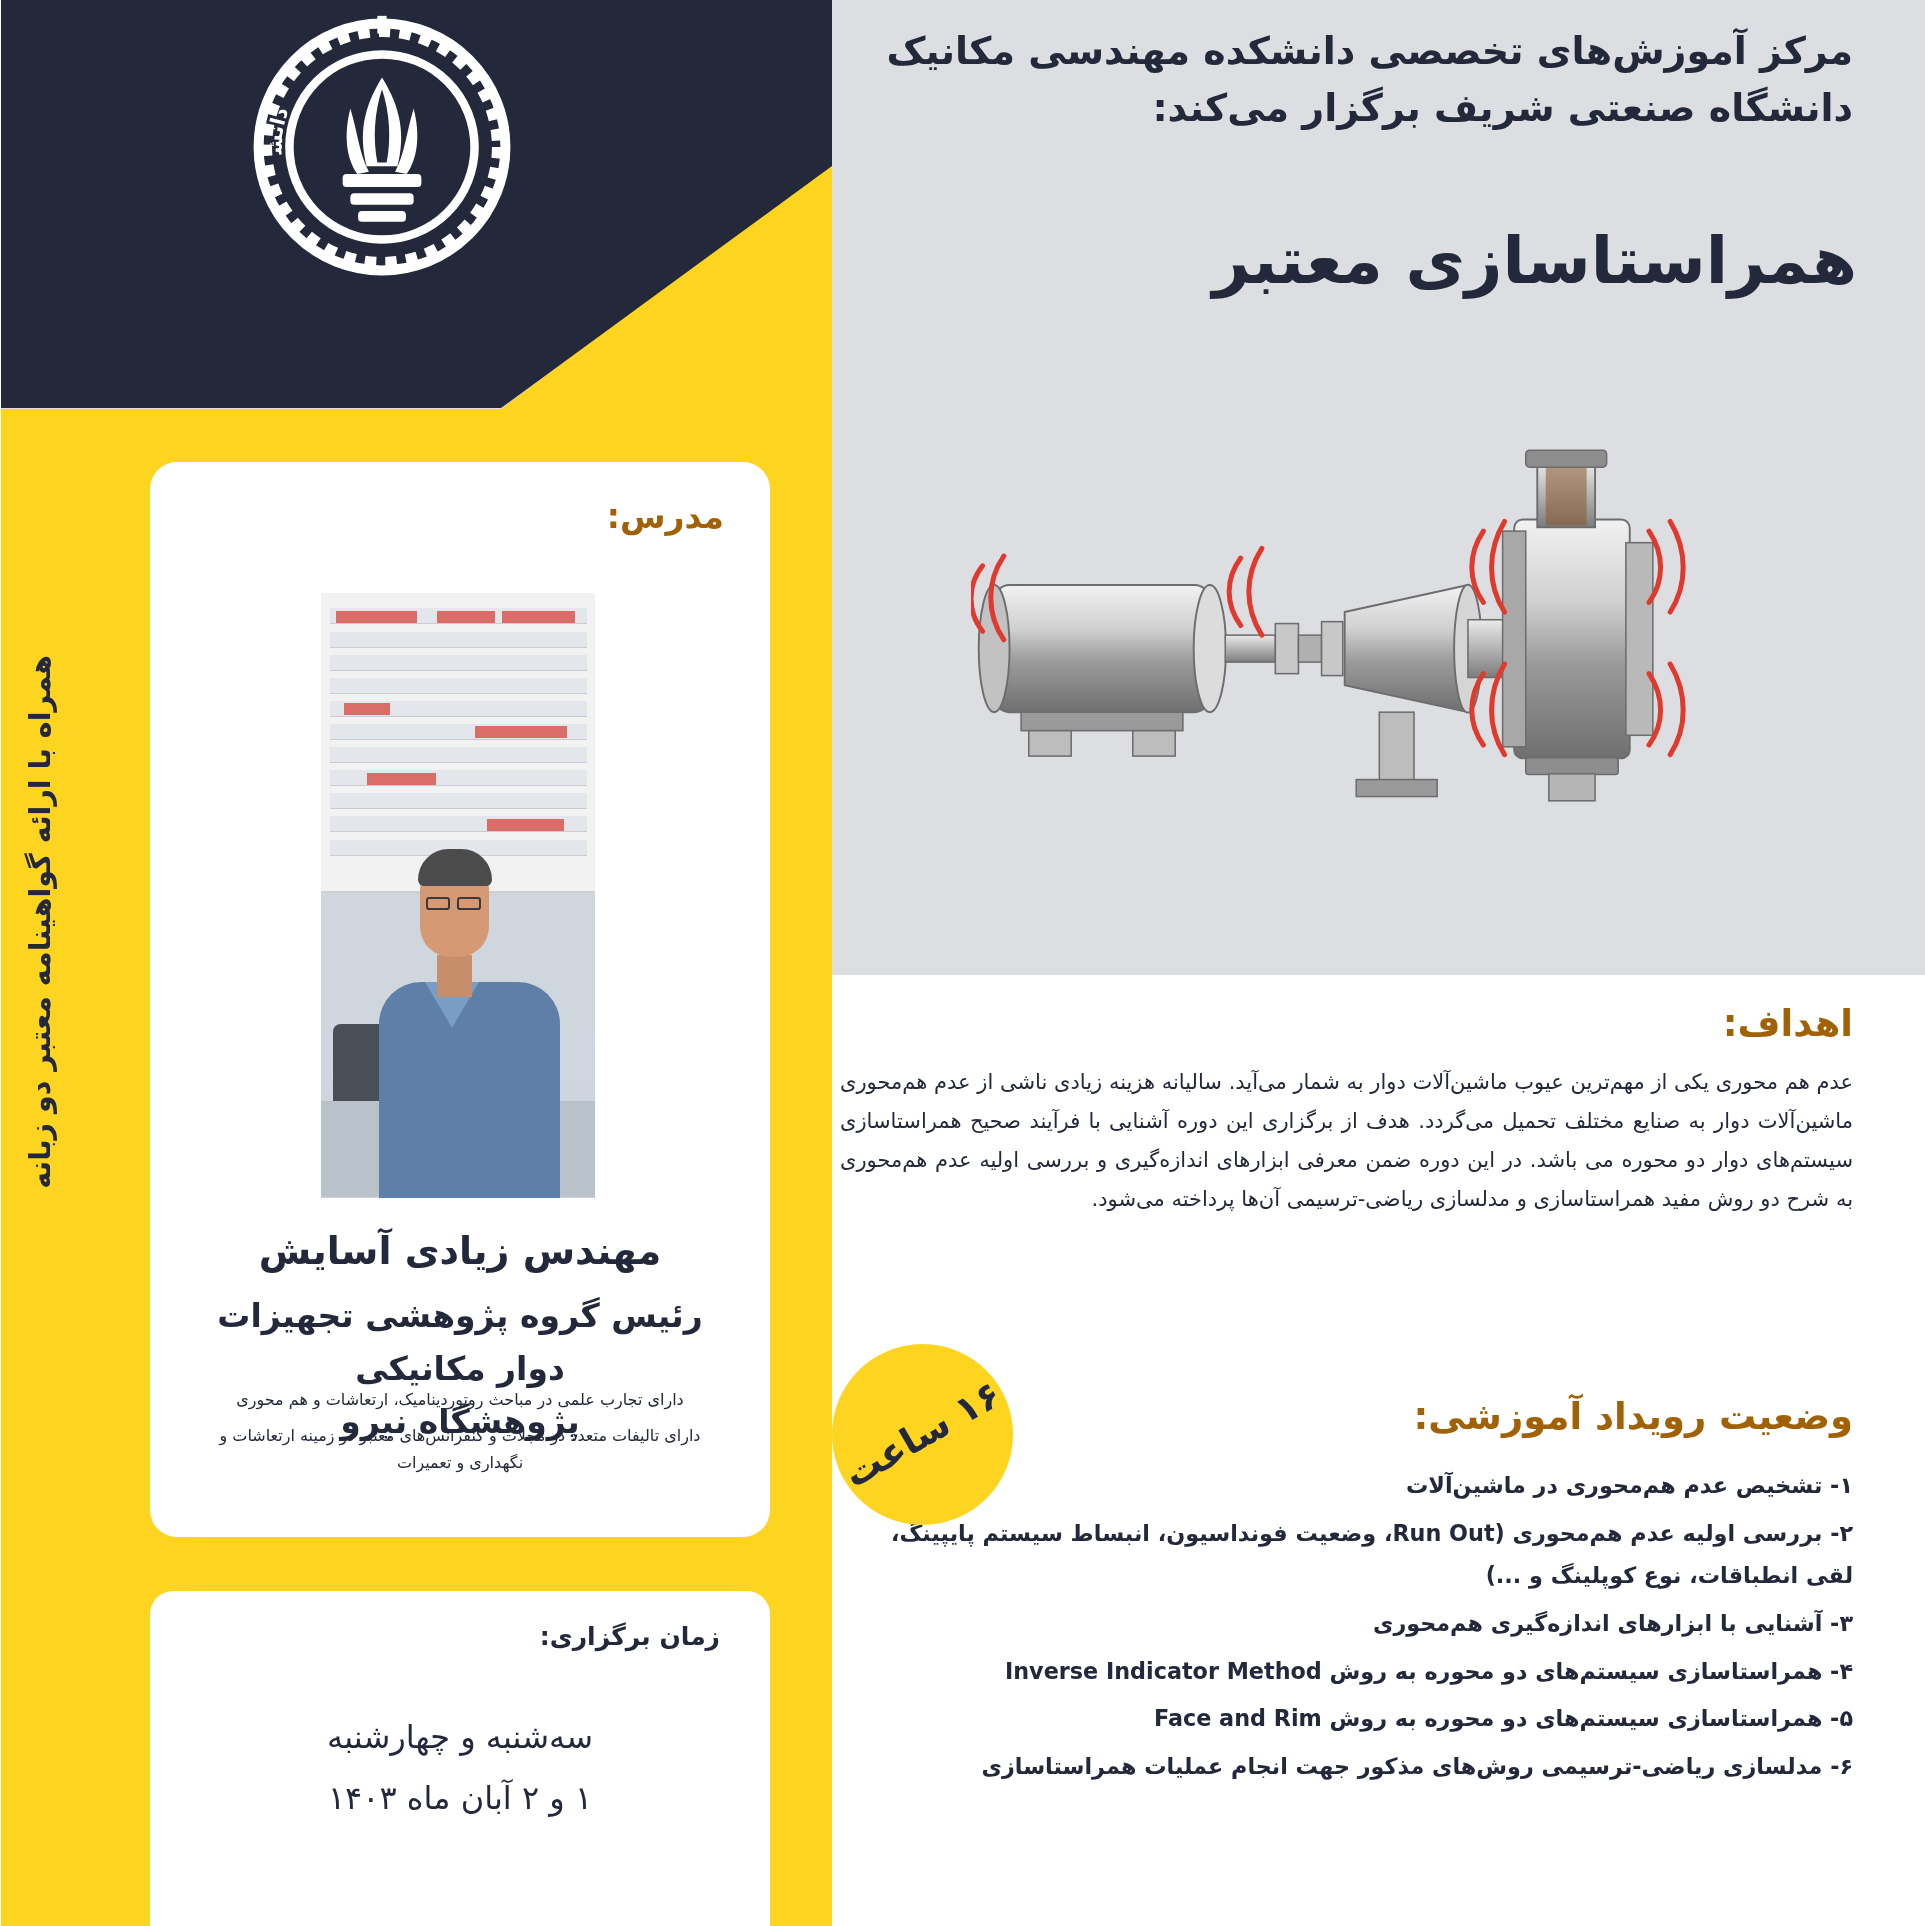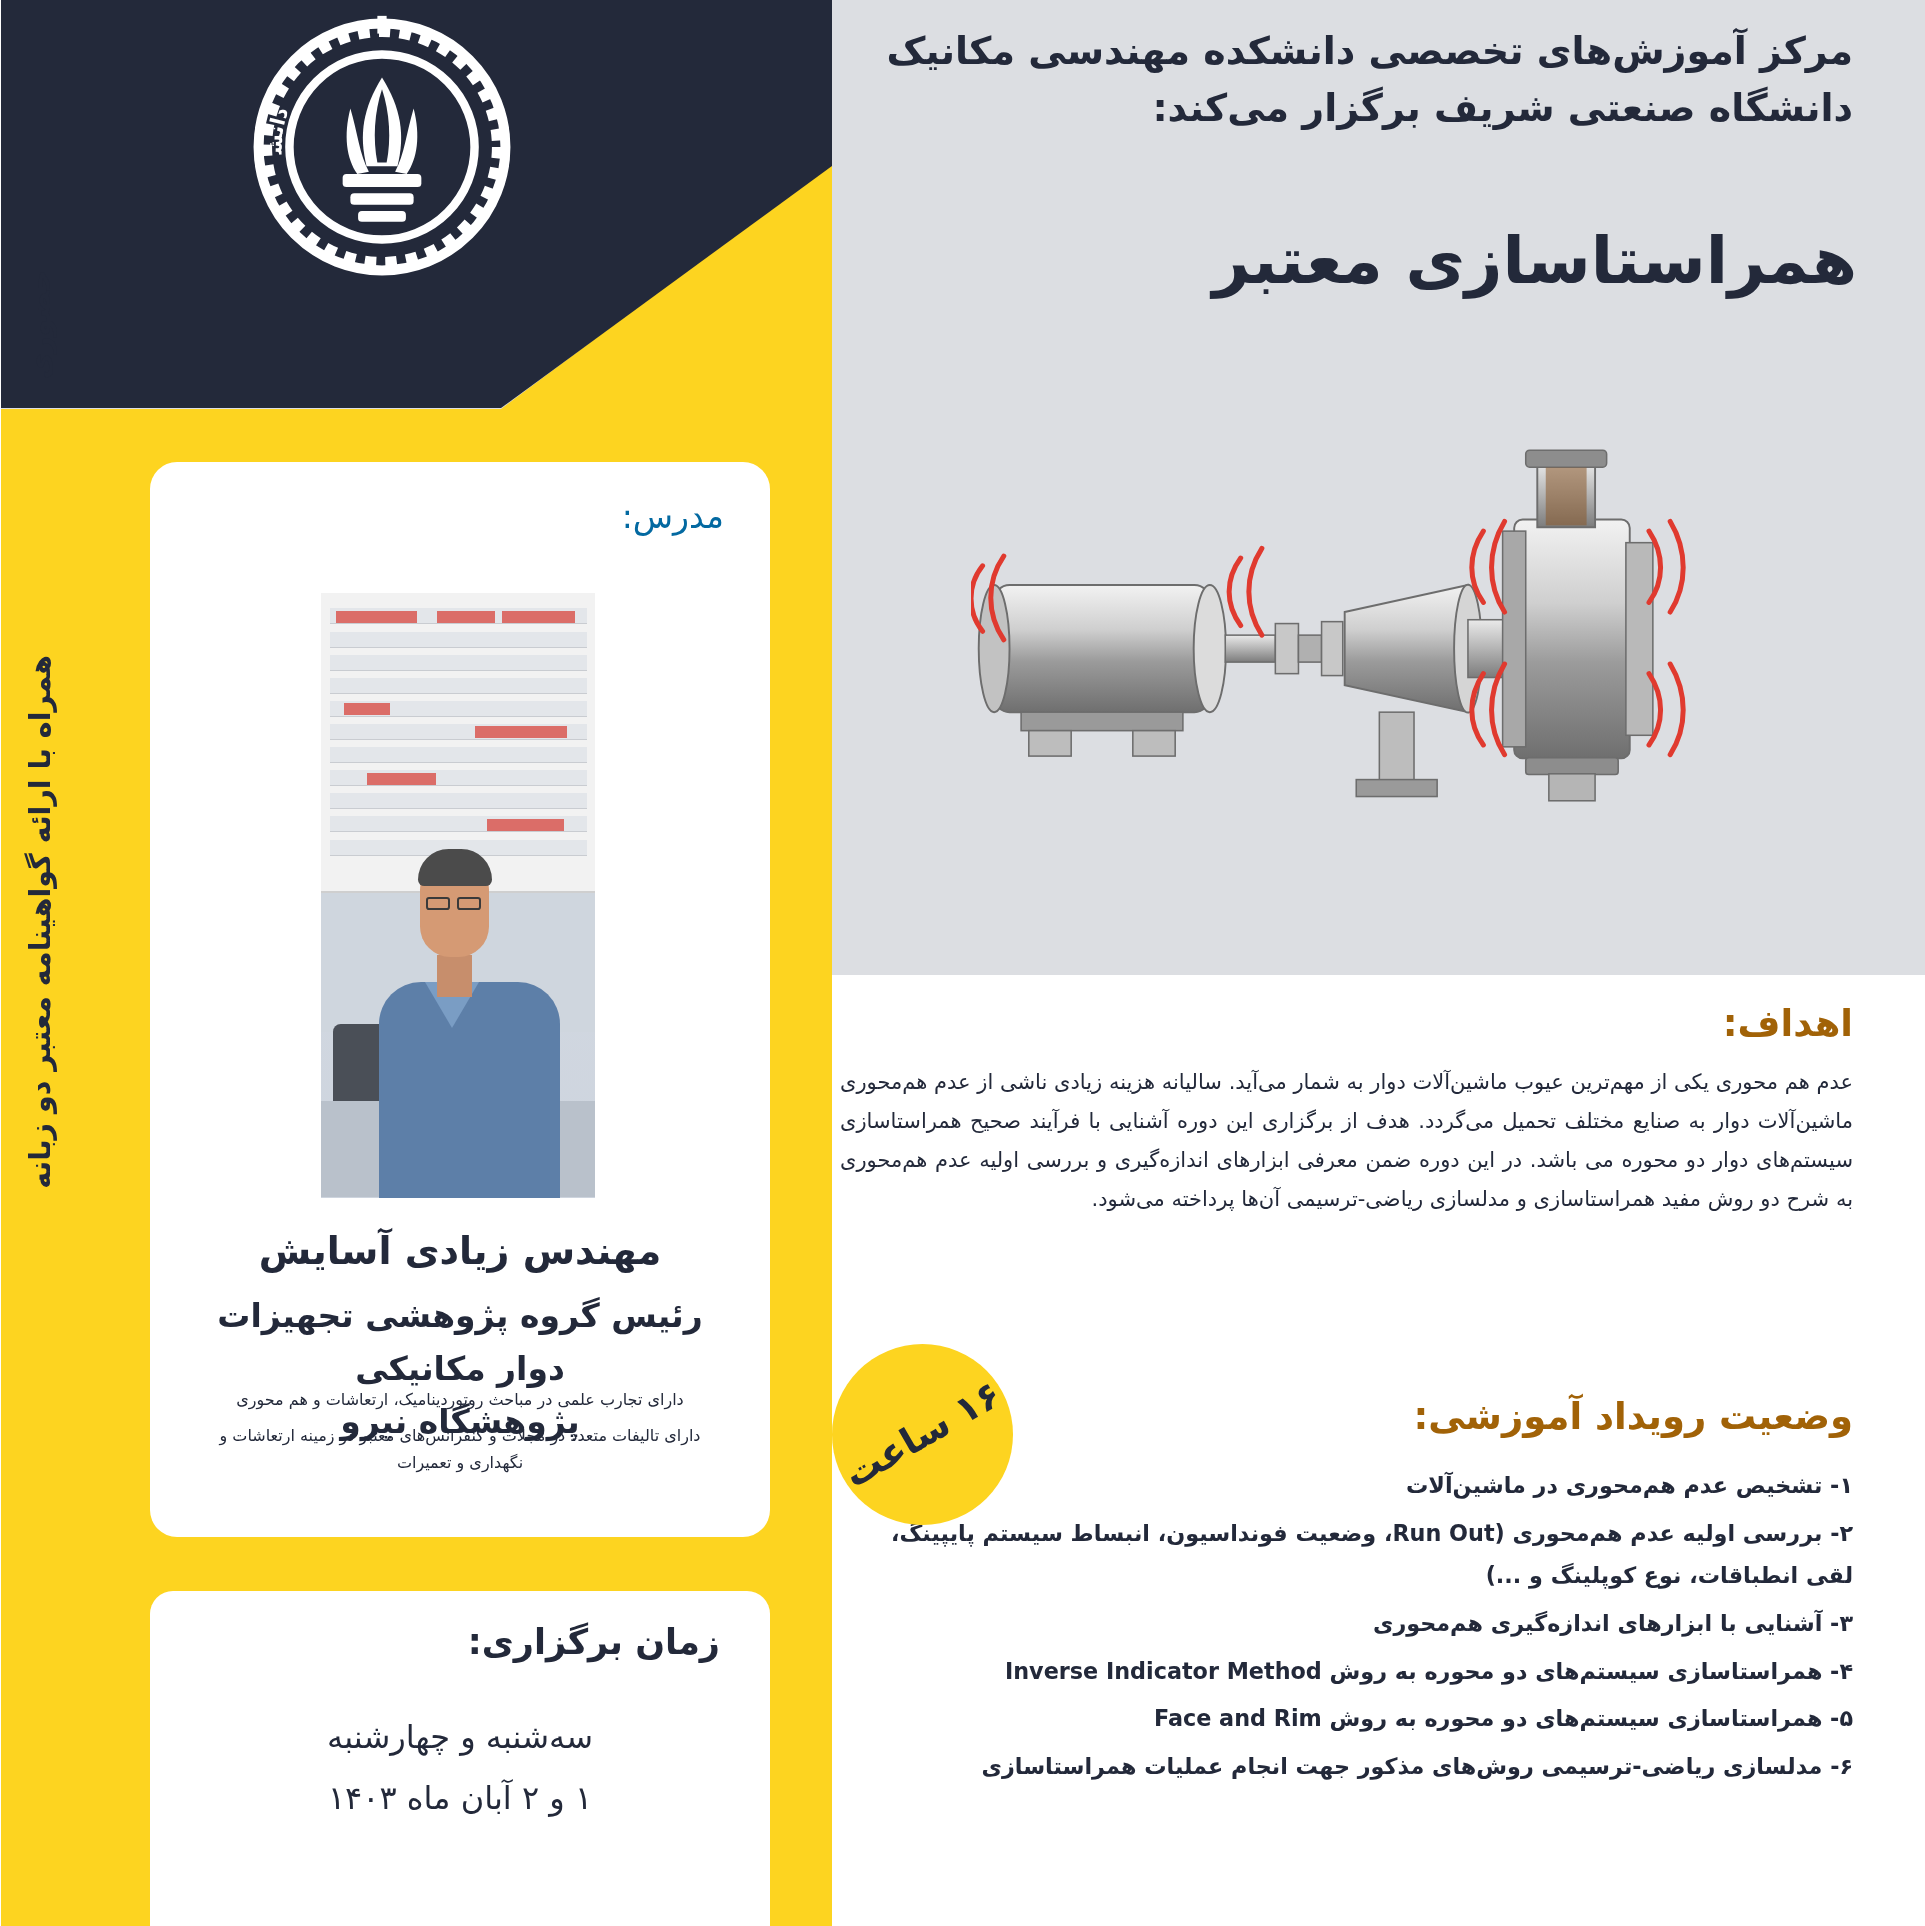--- a/index.html
+++ b/index.html
@@ -100,22 +100,22 @@
   }
   .instructor-card {
     left: 150px; top: 462px;
     width: 620px; height: 1075px;
     border-radius: 27px;
   }
   .instructor-label {
     position: absolute;
     right: 46px; top: 35px;
     font-size: 33px;
-    font-weight: normal;
-    color: #0369a1;
+    font-weight: bold;
+    color: #a16207;
     direction: rtl;
   }
   .instructor-photo {
     position: absolute;
     left: 171px; top: 131px;
     width: 274px; height: 605px;
     background: linear-gradient(180deg,#d8dde4 0%, #cdd4de 100%);
     overflow: hidden;
   }
   
@@ -199,21 +199,21 @@
   .instructor-bio p { margin-bottom: 10px; }
 
   
   .date-card {
     left: 150px; top: 1591px;
     width: 620px; height: 389px;
   }
   .card-title {
     position: absolute;
     right: 50px; top: 31px;
-    font-size: 35px;
+    font-size: 25px;
     font-weight: bold;
     color: #23293a;
     direction: rtl;
   }
   .date-lines {
     position: absolute;
     left: 0; right: 0; top: 116px;
     text-align: center;
     direction: rtl;
   }

